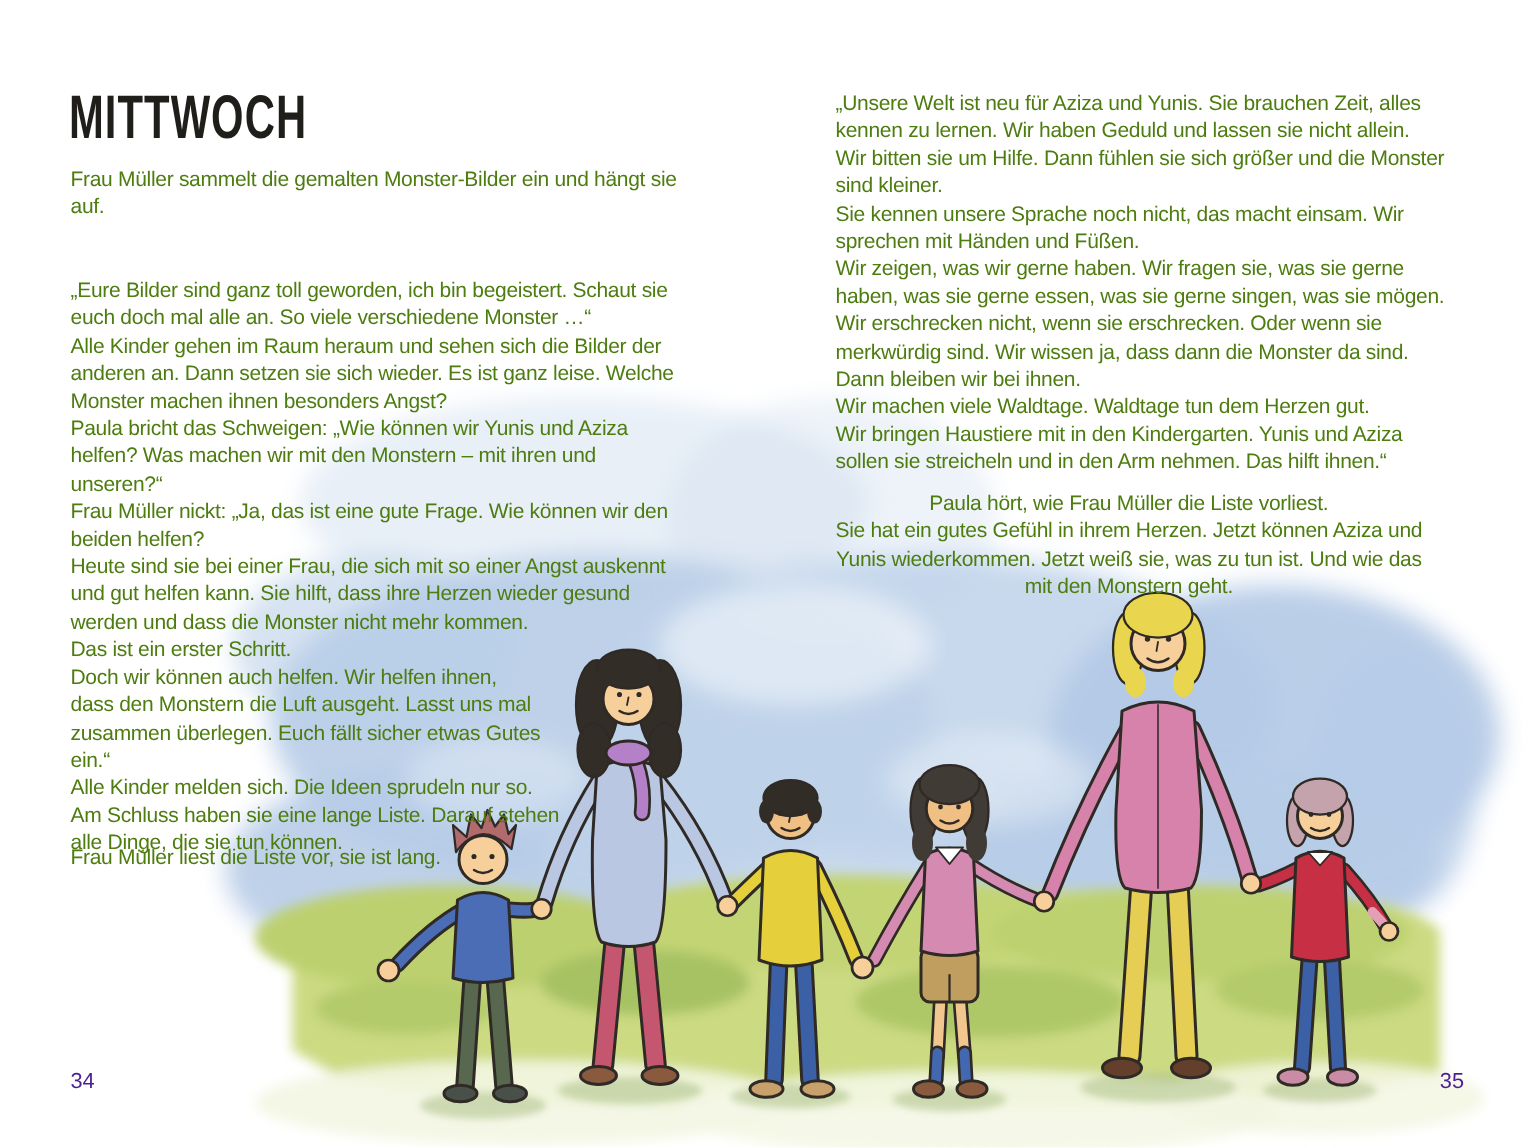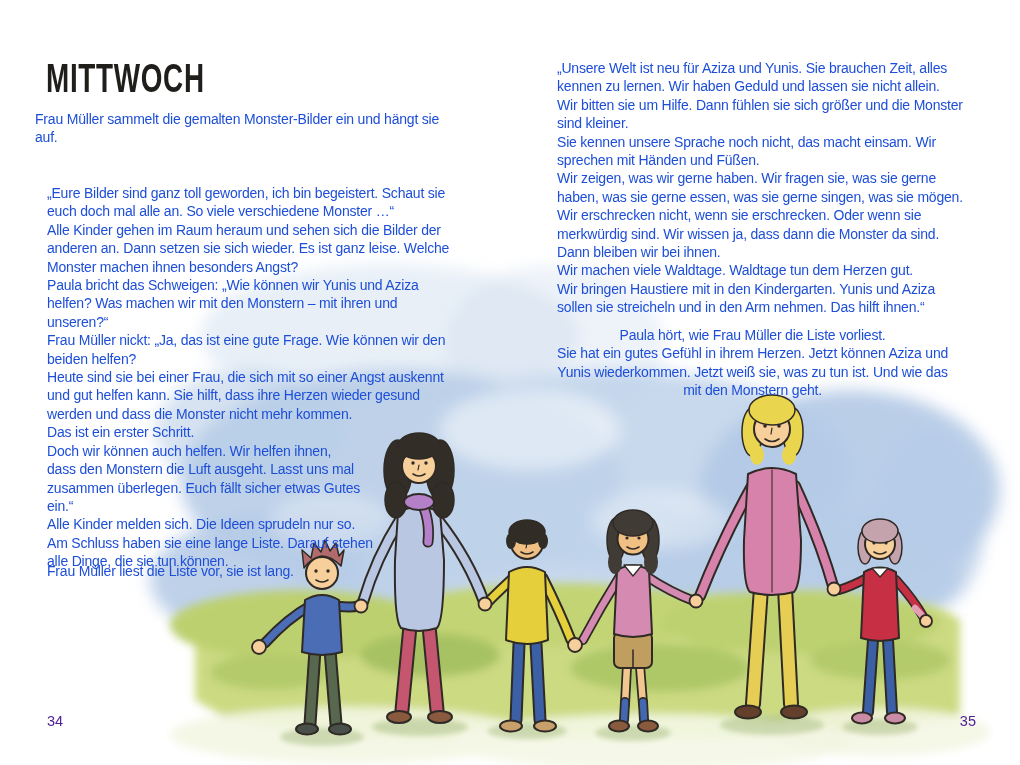--- a/index.html
+++ b/index.html
@@ -11,24 +11,24 @@
   .illu{z-index:0;}
   .textlayer{z-index:1;}
   .title{
     position:absolute;left:46px;top:55px;
     font-size:41px;font-weight:bold;color:#1f1e1b;
     letter-spacing:1px;transform:scaleX(0.68);transform-origin:left top;
     white-space:pre;margin:0;
   }
   .para{
     position:absolute;margin:0;
-    font-size:14px;line-height:18.4px;color:#1d4ed8;
+    font-size:14px;line-height:18.4px;color:#4d7c0f;
     letter-spacing:-0.2px;white-space:pre;
   }
-  .lp0{left:35px;top:110px;}
+  .lp0{left:47px;top:110px;}
   .lp1{left:47px;top:184px;}
   .lp2{left:47px;top:562px;}
   .rp0{left:557px;top:59px;}
   .rp1{left:557px;top:326px;text-align:center;}
   .pagenum{
     position:absolute;font-size:14.5px;color:#4c1d95;margin:0;
   }
   .pn-left{left:47px;top:713px;}
   .pn-right{left:948px;top:713px;width:28px;text-align:right;}
 </style>

